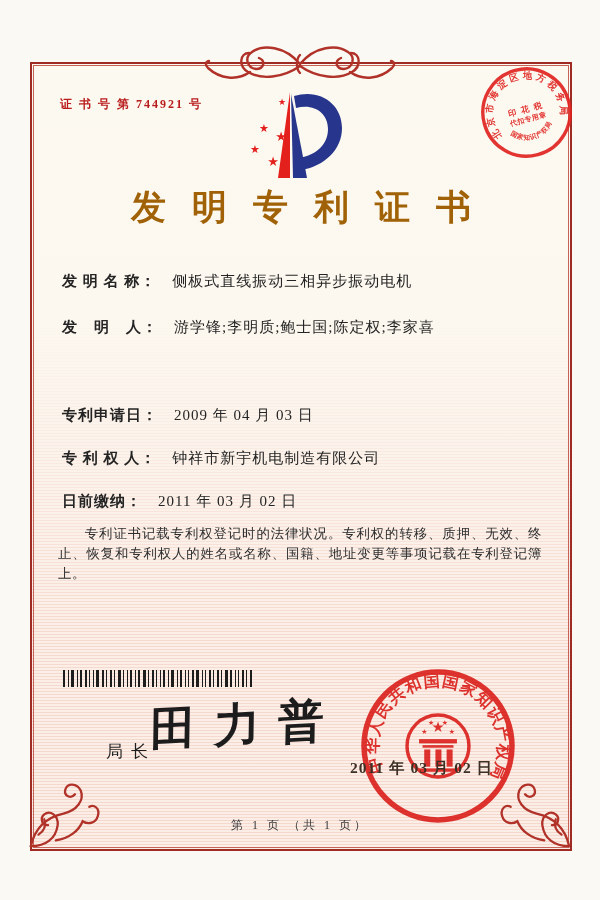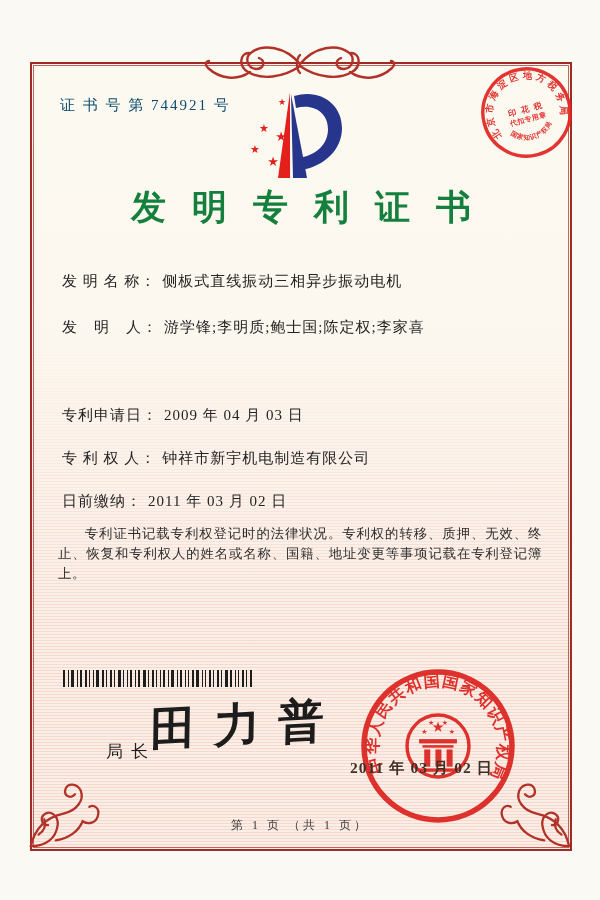--- a/index.html
+++ b/index.html
@@ -15,31 +15,31 @@
     border:2px solid #9e2b24;
     background:
       linear-gradient(180deg,#fcf9f1 0%,#fcf8ef 32%,rgba(252,246,238,0.55) 52%,rgba(252,246,238,0.08) 72%,rgba(252,246,238,0) 100%),
       repeating-linear-gradient(180deg,#f5d7cc 0px,#f5d7cc 1px,#fbeee7 1px,#fbeee7 3px);
   }
   .frame::before{
     content:"";position:absolute;inset:1px;border:1px solid #c4635a;
   }
   .orn{position:absolute;z-index:5;}
   .orn path{fill:none;stroke:#b03229;stroke-width:2.4;stroke-linecap:round;}
-  .cert-no{position:absolute;left:60px;top:96px;font-size:15px;letter-spacing:2px;color:#0c4a6e;z-index:3;}
+  .cert-no{position:absolute;left:60px;top:96px;font-size:12px;letter-spacing:2px;color:#b91c1c;z-index:3;font-weight:bold;}
   .logo{position:absolute;left:238px;top:86px;z-index:3;}
   .tax-stamp{position:absolute;left:478px;top:64px;z-index:6;opacity:.92;}
   .title{
     position:absolute;left:0;top:184px;width:100%;margin:0;text-align:center;
     font-size:35px;font-weight:bold;letter-spacing:26px;padding-left:28px;
-    box-sizing:border-box;color:#15803d;z-index:3;
+    box-sizing:border-box;color:#a16207;z-index:3;
   }
   .field-row{position:absolute;left:62px;font-size:15px;color:#242424;z-index:3;white-space:nowrap;}
-  .f-label{letter-spacing:1px;}
-  .f-value{letter-spacing:1px;margin-left:6px;}
+  .f-label{letter-spacing:1px;font-weight:bold;}
+  .f-value{letter-spacing:1px;margin-left:16px;}
   .notice{position:absolute;left:58px;top:524px;width:484px;z-index:3;}
   .notice p{
     margin:0;font-size:13.4px;line-height:20px;text-align:justify;
     text-indent:2em;color:#2e2e2e;letter-spacing:.5px;
   }
   .barcode{position:absolute;left:63px;top:670px;width:194px;height:17px;display:flex;align-items:stretch;z-index:3;}
   .barcode .bar{background:#1d1d1d;margin-right:2.5px;}
   .director{position:absolute;left:106px;top:740px;font-size:17px;letter-spacing:8px;color:#1e1e1e;z-index:4;}
   .signature{
     position:absolute;left:150px;top:694px;font-size:46px;font-weight:bold;

